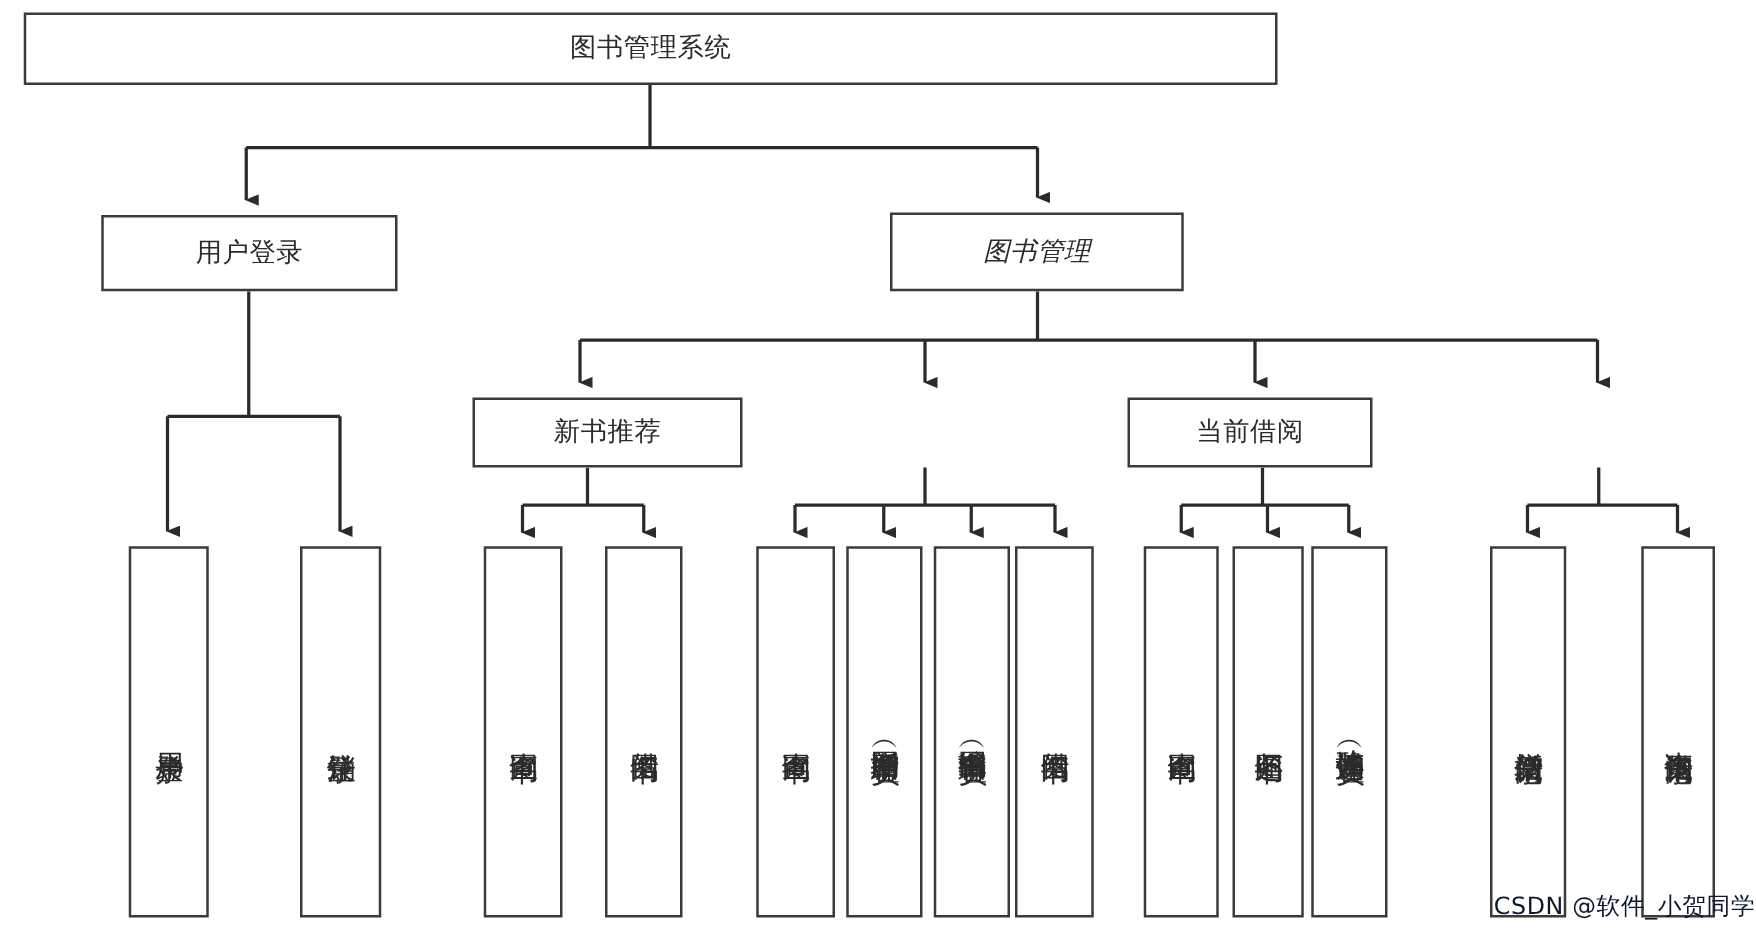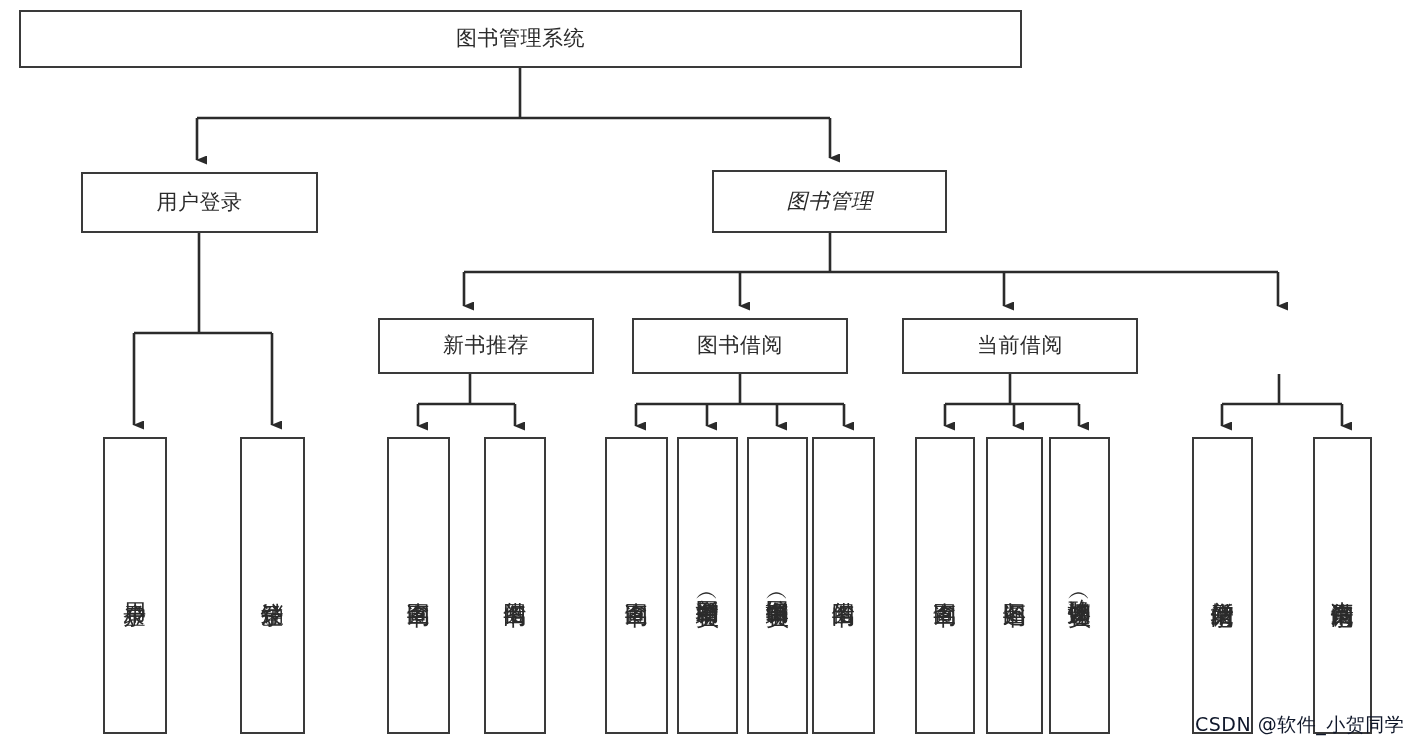--- a/index.html
+++ b/index.html
@@ -130,24 +130,21 @@
   <div class="node h" style="left:81px; top:172px; width:237px; height:61px;">
     <span class="lbl">用户登录</span>
   </div>
   <div class="node h" style="left:712px; top:170px; width:235px; height:63px;font-style:italic;">
     <span class="lbl">图书管理</span>
   </div>
 
   <div class="node h" style="left:362px; top:318px; width:216px; height:56px;margin-left:16px;">
     <span class="lbl">新书推荐</span>
   </div>
-  <div class="node h" style="left:632px; top:318px; width:216px; height:56px;">
-    <span class="lbl">图书借阅</span>
-  </div>
-  <div class="node h" style="left:902px; top:318px; width:236px; height:56px;">
+  <div class="node h" style="left:902px; top:318px; width:196px; height:56px;">
     <span class="lbl">当前借阅</span>
   </div>
 
   <div class="node v" style="left:103px; top:437px; width:64px; height:297px;">
     <span class="lbl">用户登录</span>
   </div>
   <div class="node v" style="left:240px; top:437px; width:65px; height:297px;">
     <span class="lbl">注销登录</span>
   </div>
 

